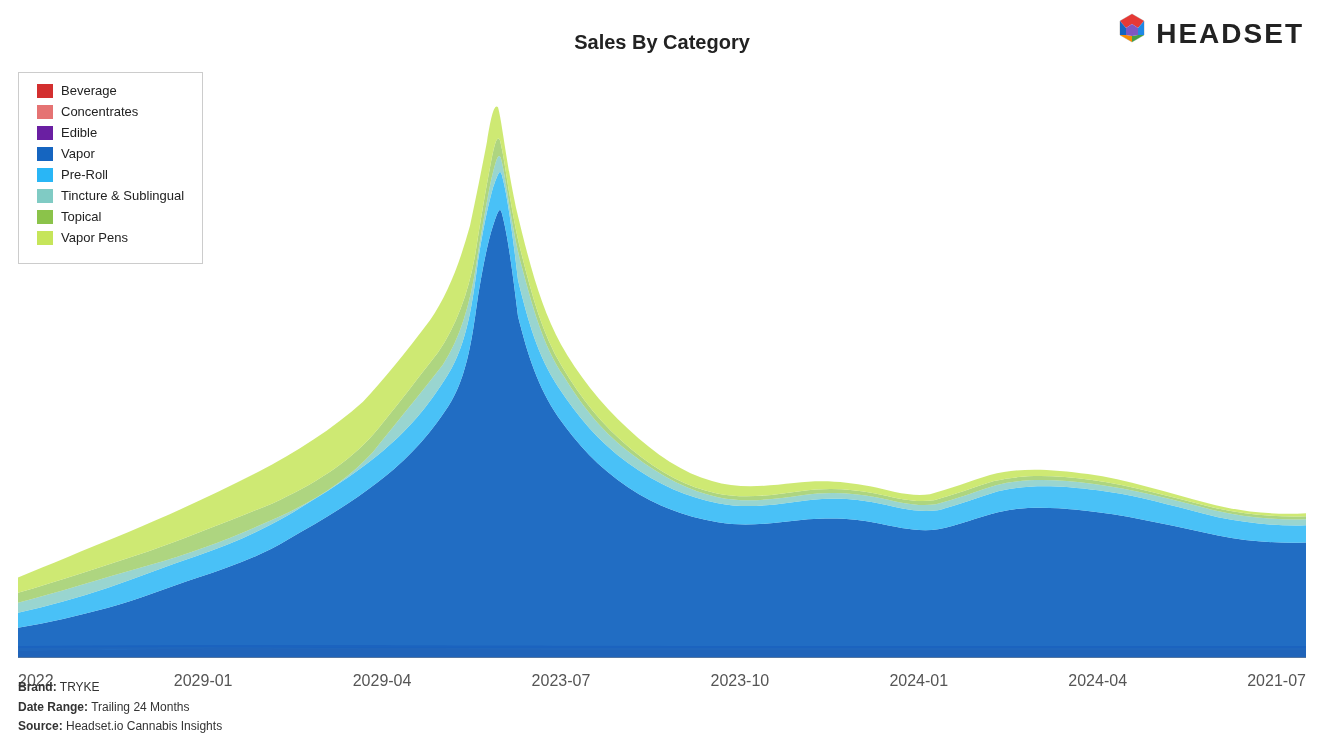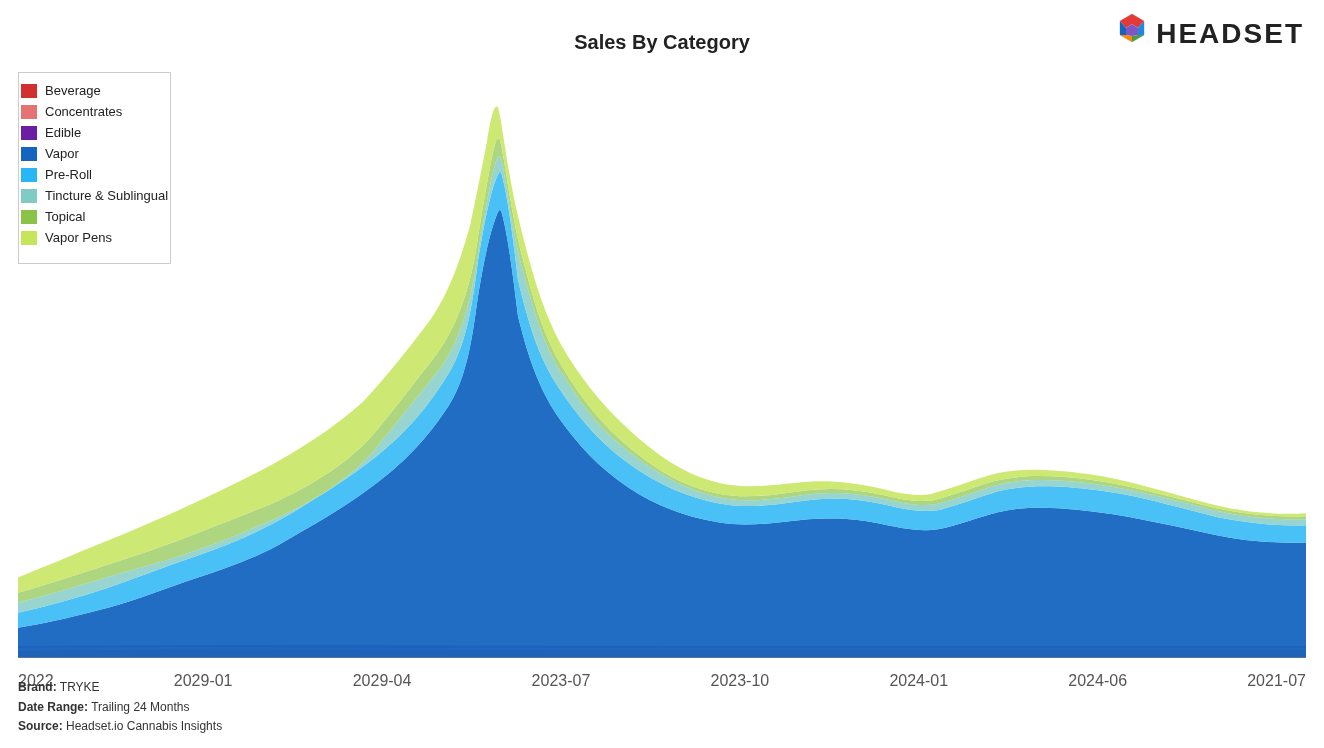--- a/index.html
+++ b/index.html
@@ -47,21 +47,21 @@
       color: #222;
       margin-top: 13px;
     }
     
     .legend {
       position: absolute;
       top: 72px;
       left: 18px;
       background: #fff;
       border: 1px solid #ccc;
-      padding: 10px 2px;
+      padding: 10px 18px;
       z-index: 10;
     }
     .legend-item {
       display: flex;
       align-items: center;
       gap: 8px;
       margin-bottom: 6px;
       font-size: 13px;
       color: #222;
     }
@@ -406,21 +406,21 @@
     </svg>
   </div>
 
   <div class="x-axis-labels">
     <span>2022</span>
     <span>2029-01</span>
     <span>2029-04</span>
     <span>2023-07</span>
     <span>2023-10</span>
     <span>2024-01</span>
-    <span>2024-06</span>
+    <span>2024-04</span>
     <span>2021-07</span>
   </div>
 
   <div class="footer-info">
     <div>
       <span class="label">Brand:</span>
       <span>TRYKE</span>
     </div>
     <div>
       <span class="label">Date Range:</span>

